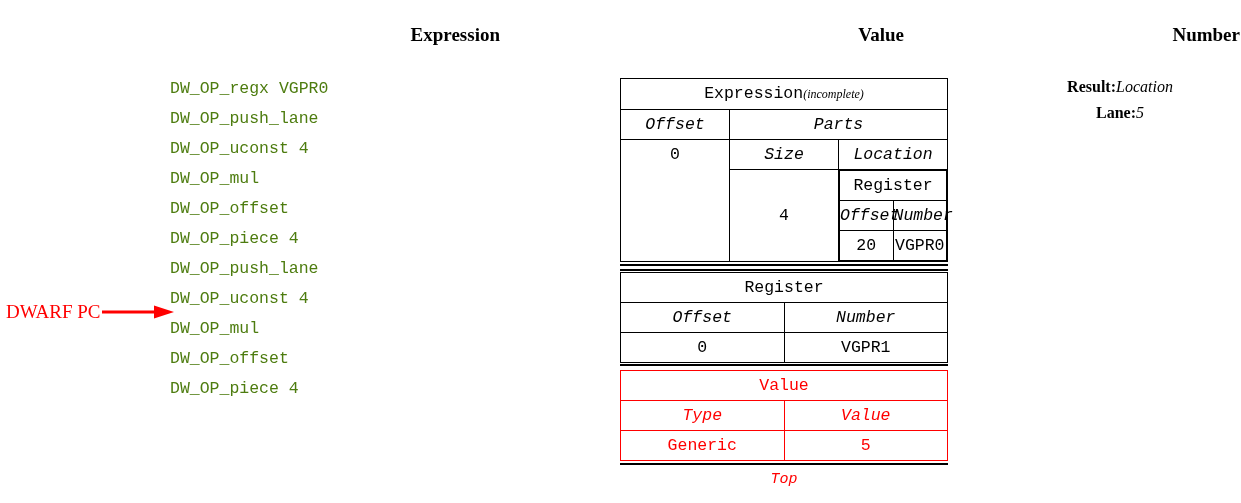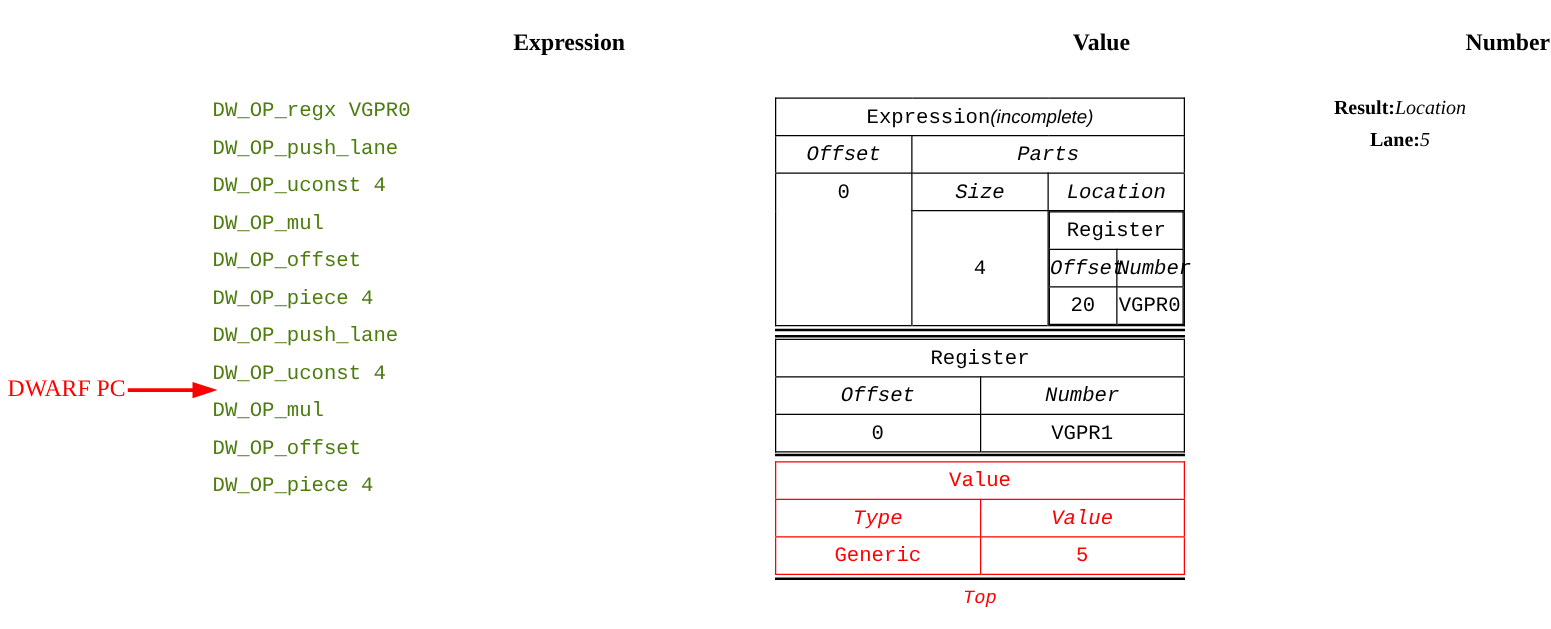--- a/index.html
+++ b/index.html
@@ -94,24 +94,24 @@
 
   .title-cell {
     font-family: "Liberation Mono", monospace;
     font-weight: bold;
     font-size: 16.5px;
     height: 29px;
     line-height: 29px;
     white-space: nowrap;
   }
   .title-cell .suffix {
-    font-family: Liberation Sans, sans-serif;
+    font-family: Liberation Serif, serif;
     font-weight: normal;
     font-style: italic;
-    font-size: 15px;
+    font-size: 12px;
   }
   .sub-head {
     font-family: "Liberation Mono", monospace;
     font-style: italic;
     font-size: 16.5px;
     height: 29px;
     line-height: 29px;
   }
   .data-cell {
     font-family: "Liberation Mono", monospace;

